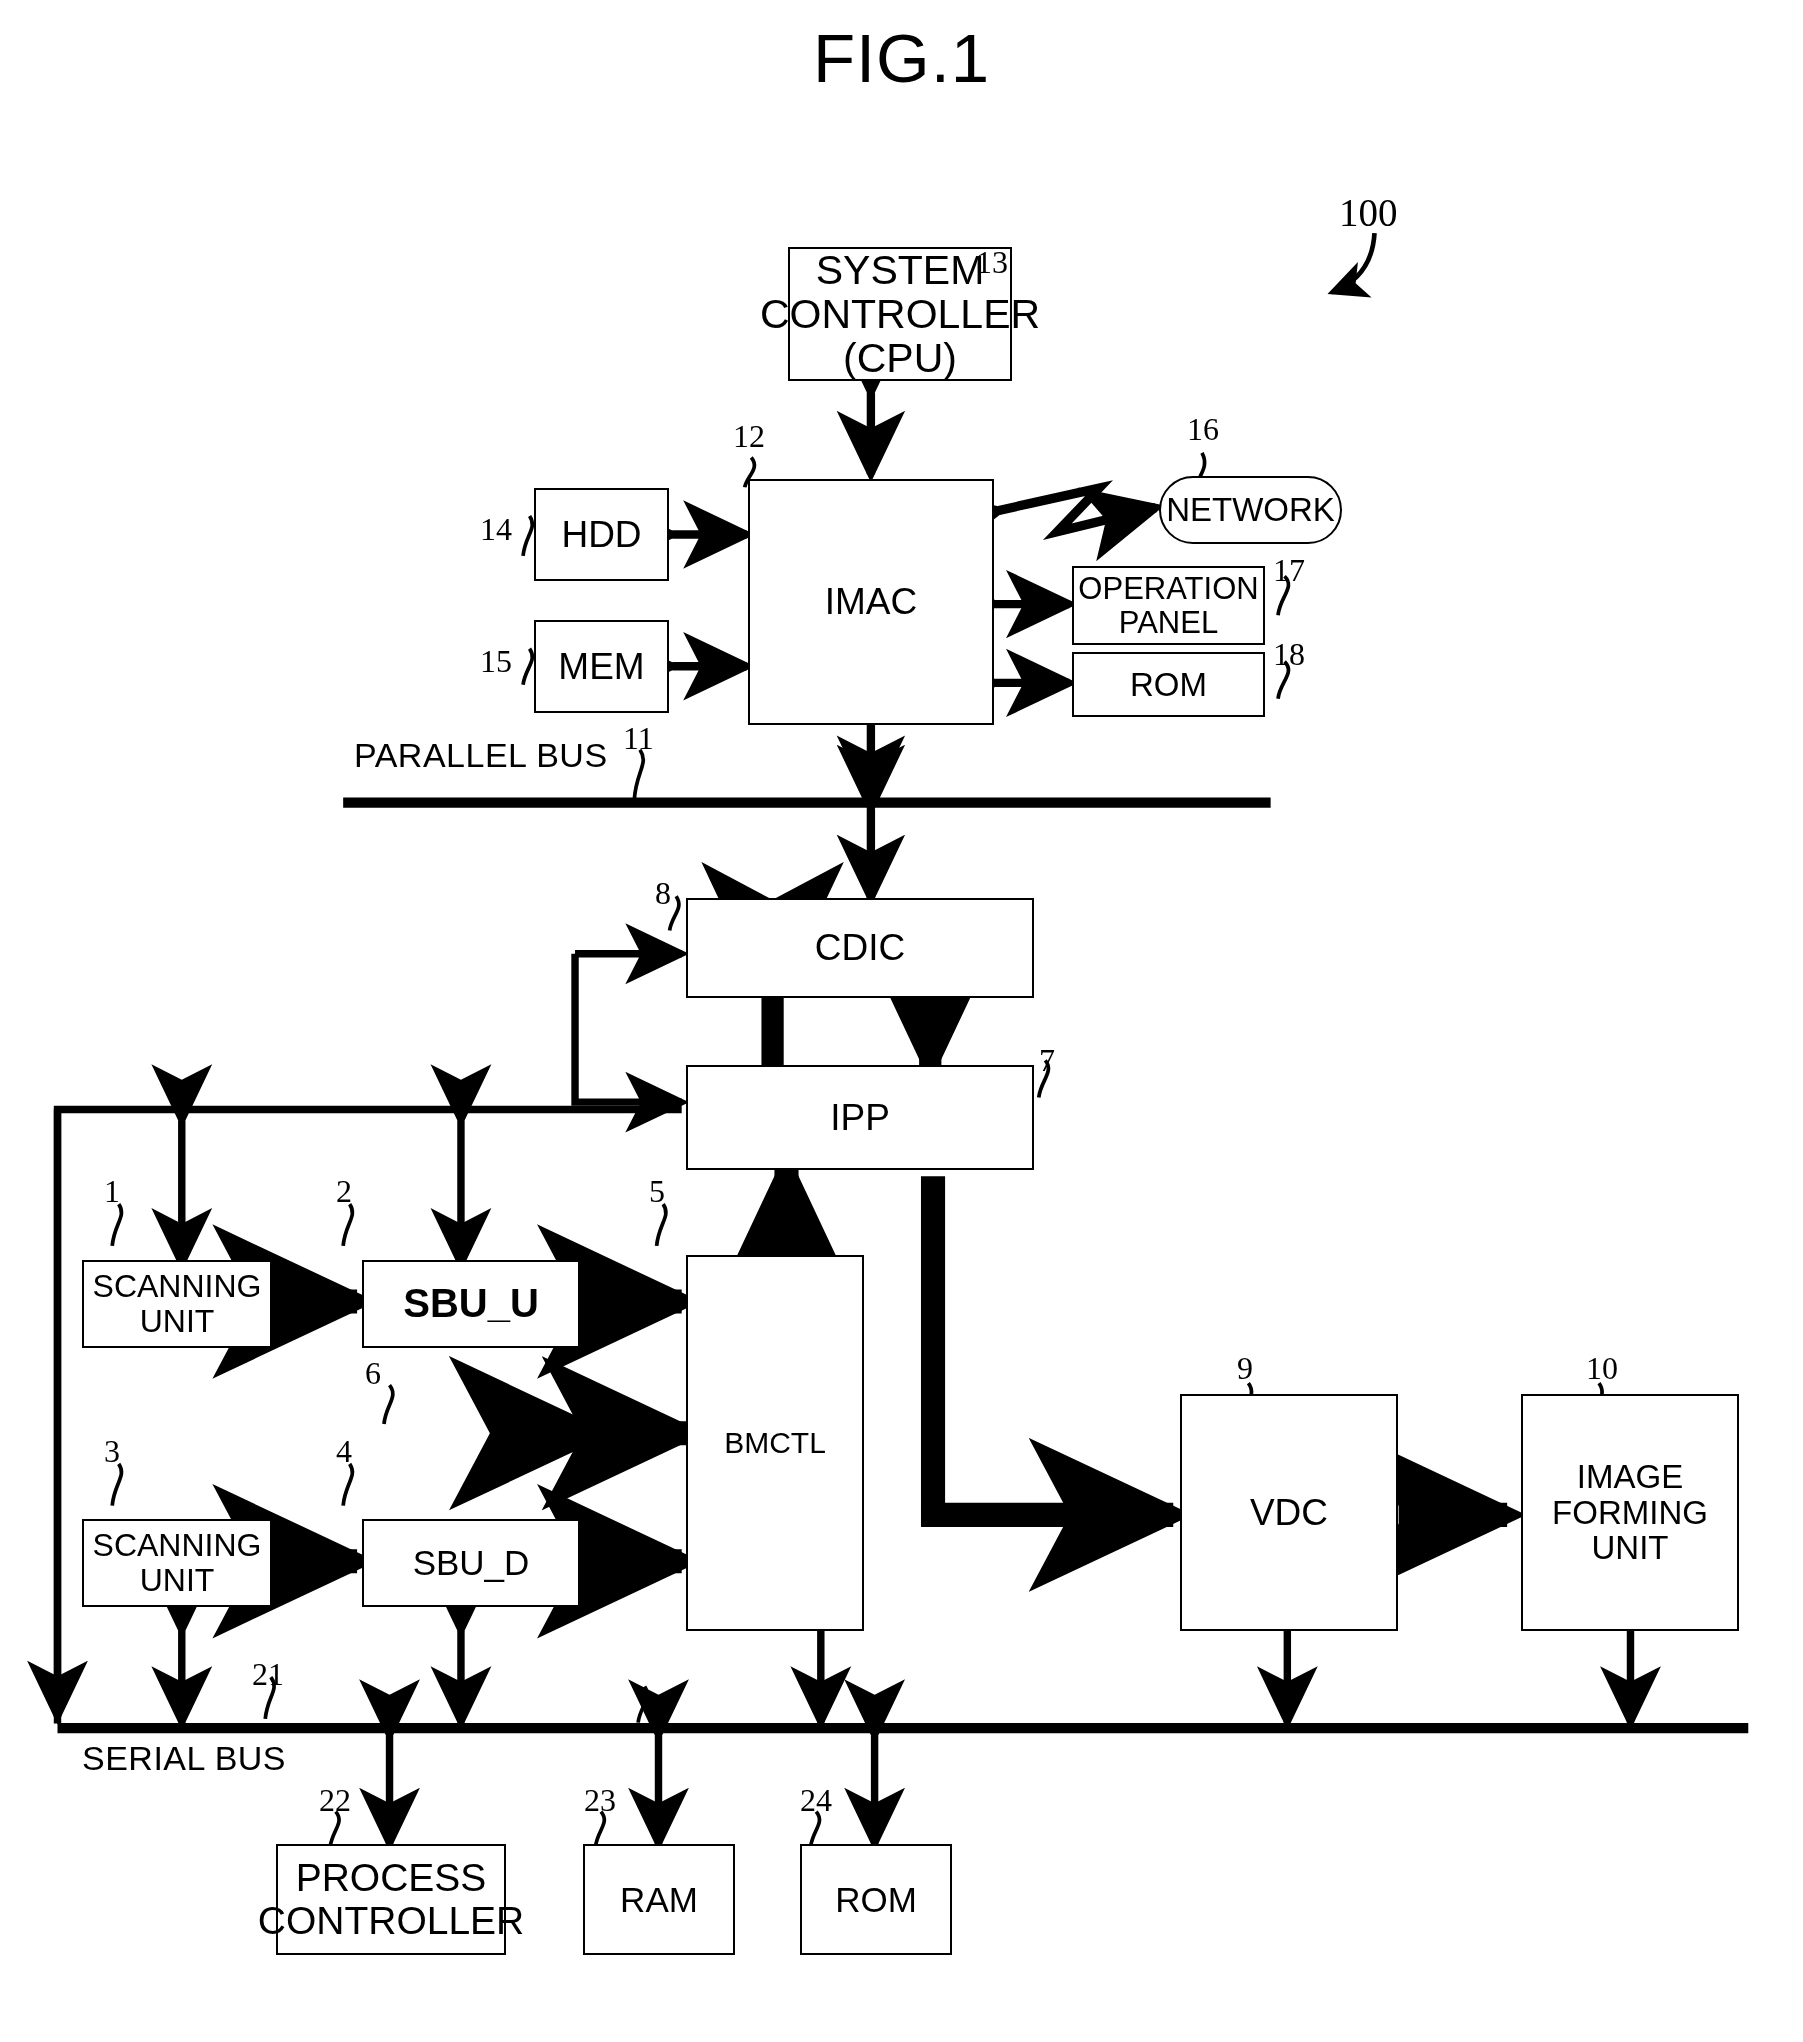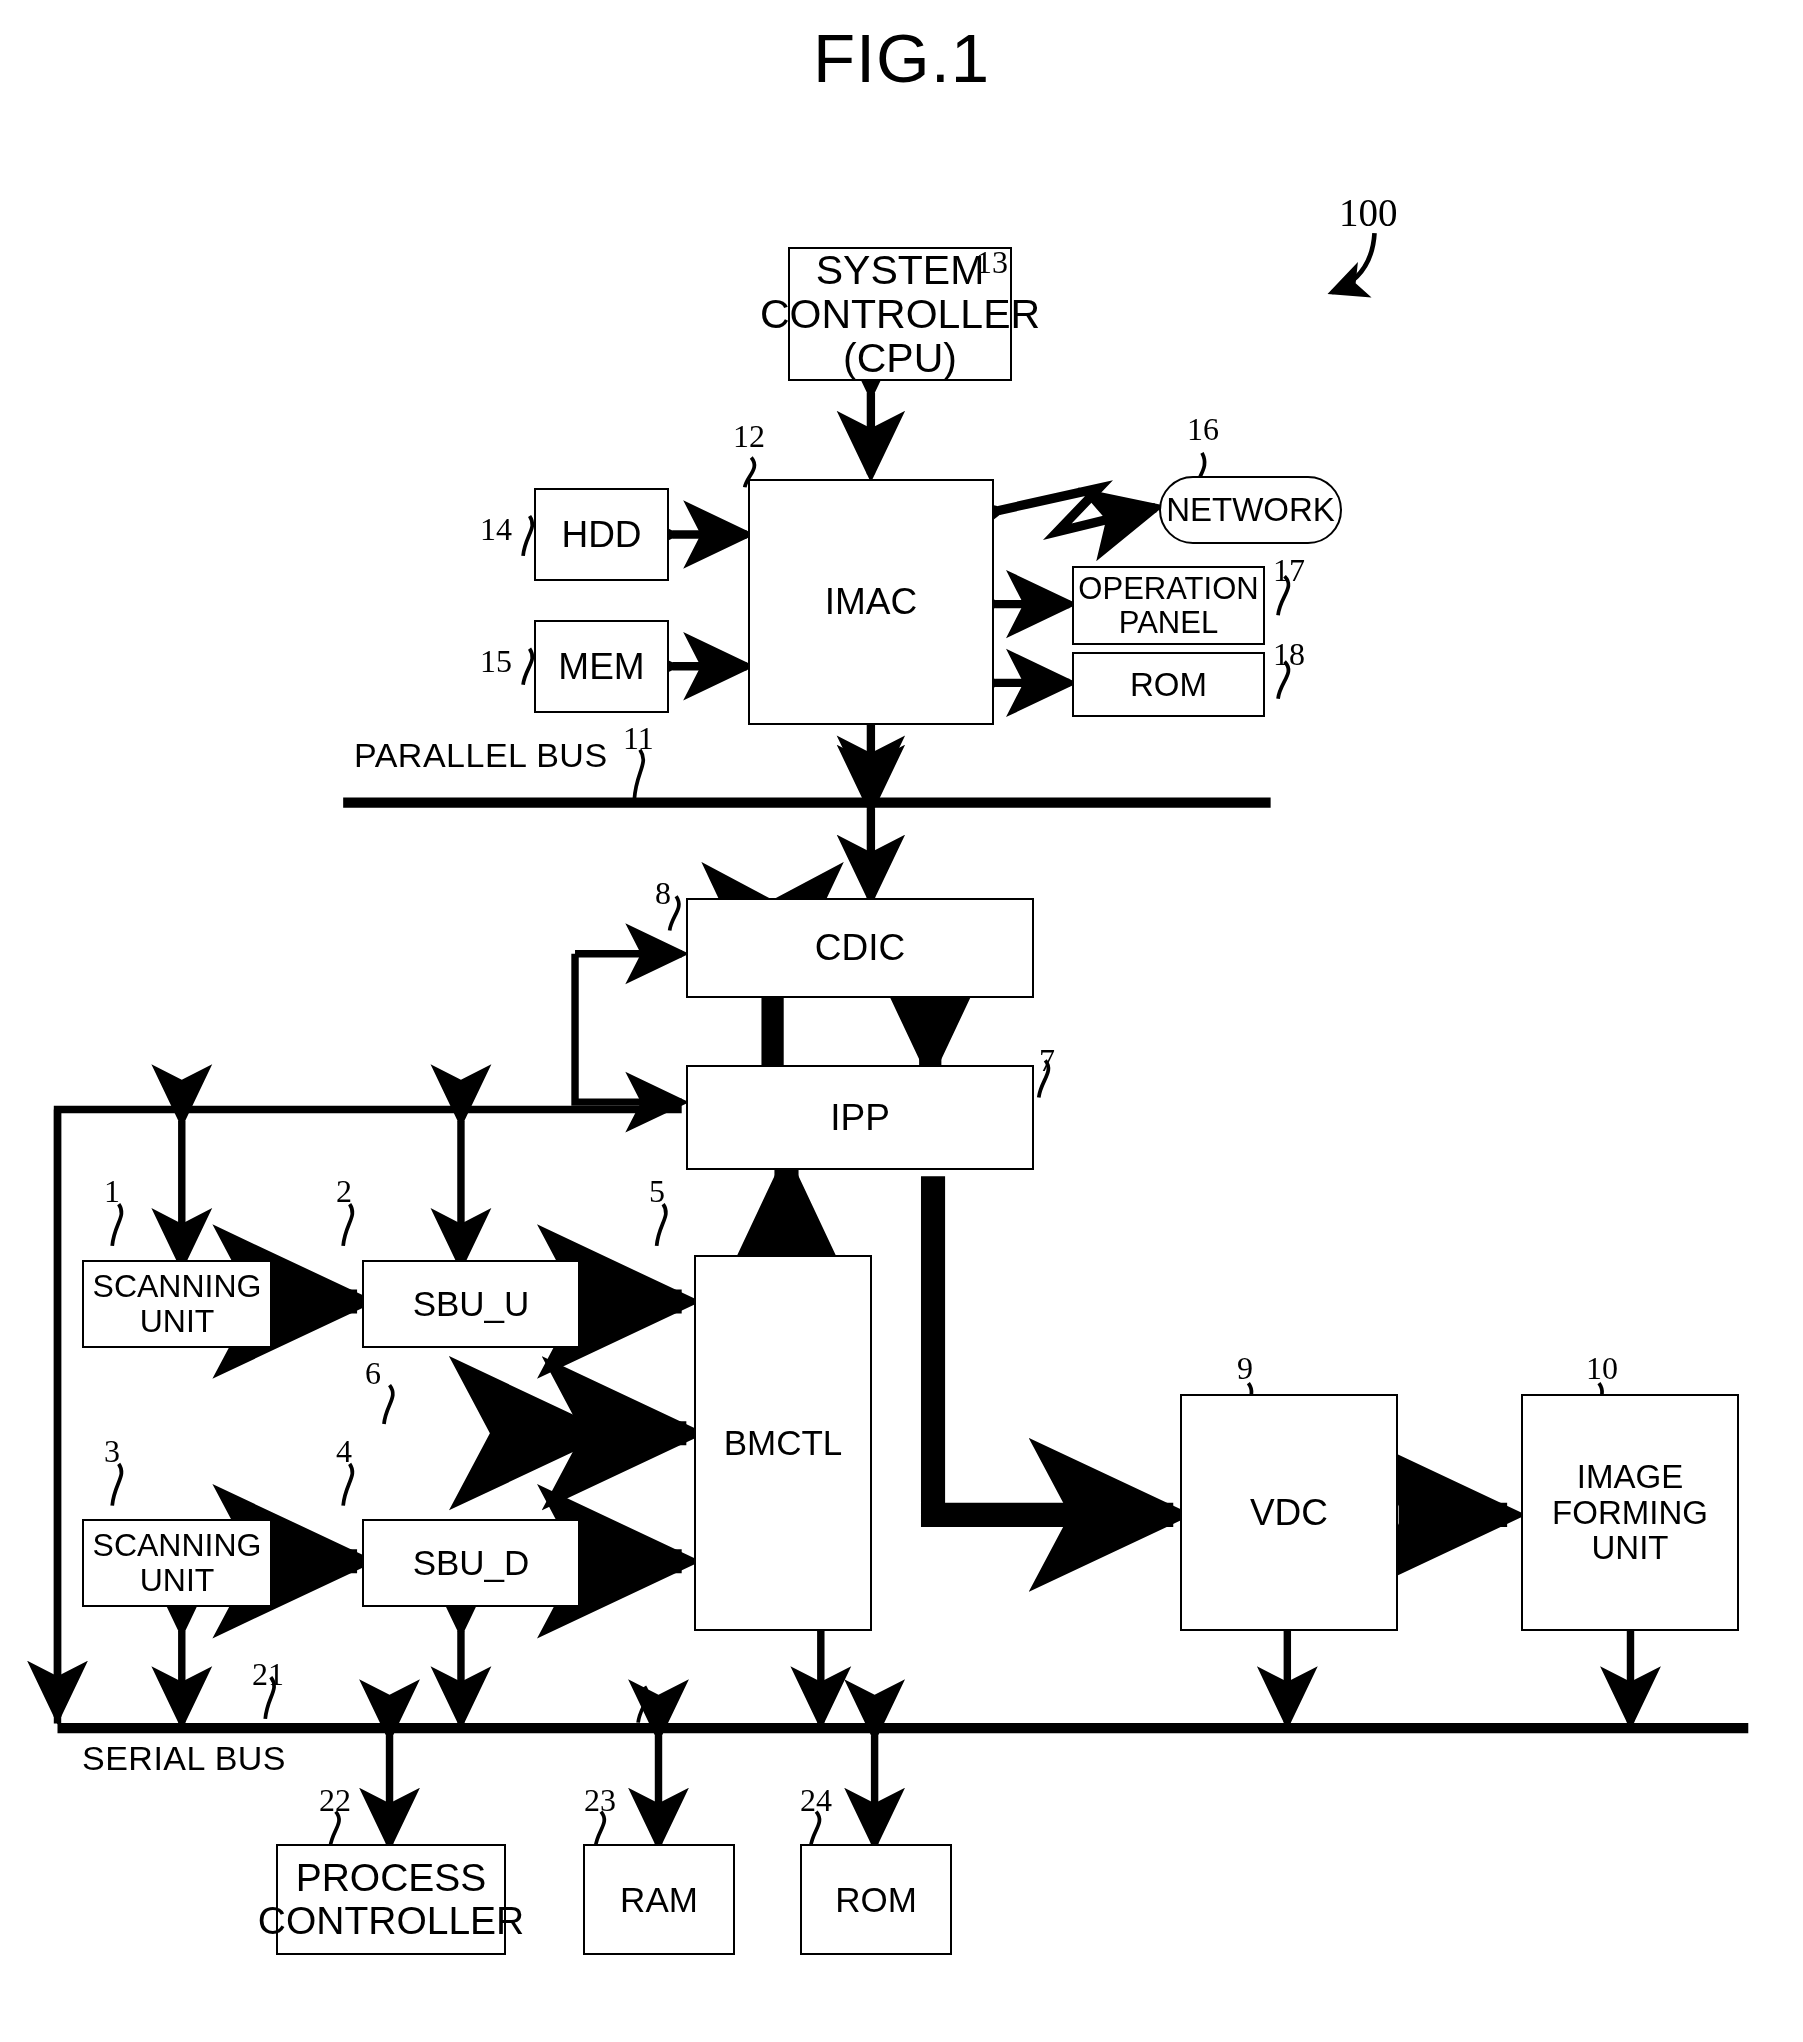--- a/index.html
+++ b/index.html
@@ -193,41 +193,41 @@
   <div class="ref" style="left:1039px;top:1030px;">7</div>
 
   <div class="box" style="left:82px;top:1248px;width:190px;height:88px;font-size:32px;">
     <span>
       <span>SCANNING</span>
       <span>UNIT</span>
     </span>
   </div>
   <div class="ref" style="left:104px;top:1161px;">1</div>
 
-  <div class="box" style="left:362px;top:1248px;width:218px;height:88px;font-size:35px;">
+  <div class="box" style="left:362px;top:1248px;width:218px;height:88px;font-size:40px;font-weight:bold;">
     <span>SBU_U</span>
   </div>
   <div class="ref" style="left:336px;top:1161px;">2</div>
 
   <div class="box" style="left:82px;top:1507px;width:190px;height:88px;font-size:32px;">
     <span>
       <span>SCANNING</span>
       <span>UNIT</span>
     </span>
   </div>
   <div class="ref" style="left:104px;top:1421px;">3</div>
 
   <div class="box" style="left:362px;top:1507px;width:218px;height:88px;font-size:35px;">
     <span>SBU_D</span>
   </div>
   <div class="ref" style="left:336px;top:1421px;">4</div>
 
   <div class="ref" style="left:365px;top:1343px;">6</div>
 
-  <div class="box" style="left:686px;top:1243px;width:178px;height:376px;font-size:35px;margin-left:8px;">
+  <div class="box" style="left:686px;top:1243px;width:178px;height:376px;font-size:30px;">
     <span>BMCTL</span>
   </div>
   <div class="ref" style="left:649px;top:1161px;">5</div>
 
   <div class="box" style="left:1180px;top:1382px;width:218px;height:237px;font-size:37px;">
     <span>VDC</span>
   </div>
   <div class="ref" style="left:1237px;top:1338px;">9</div>
 
   <div class="box" style="left:1521px;top:1382px;width:218px;height:237px;font-size:33px;">

